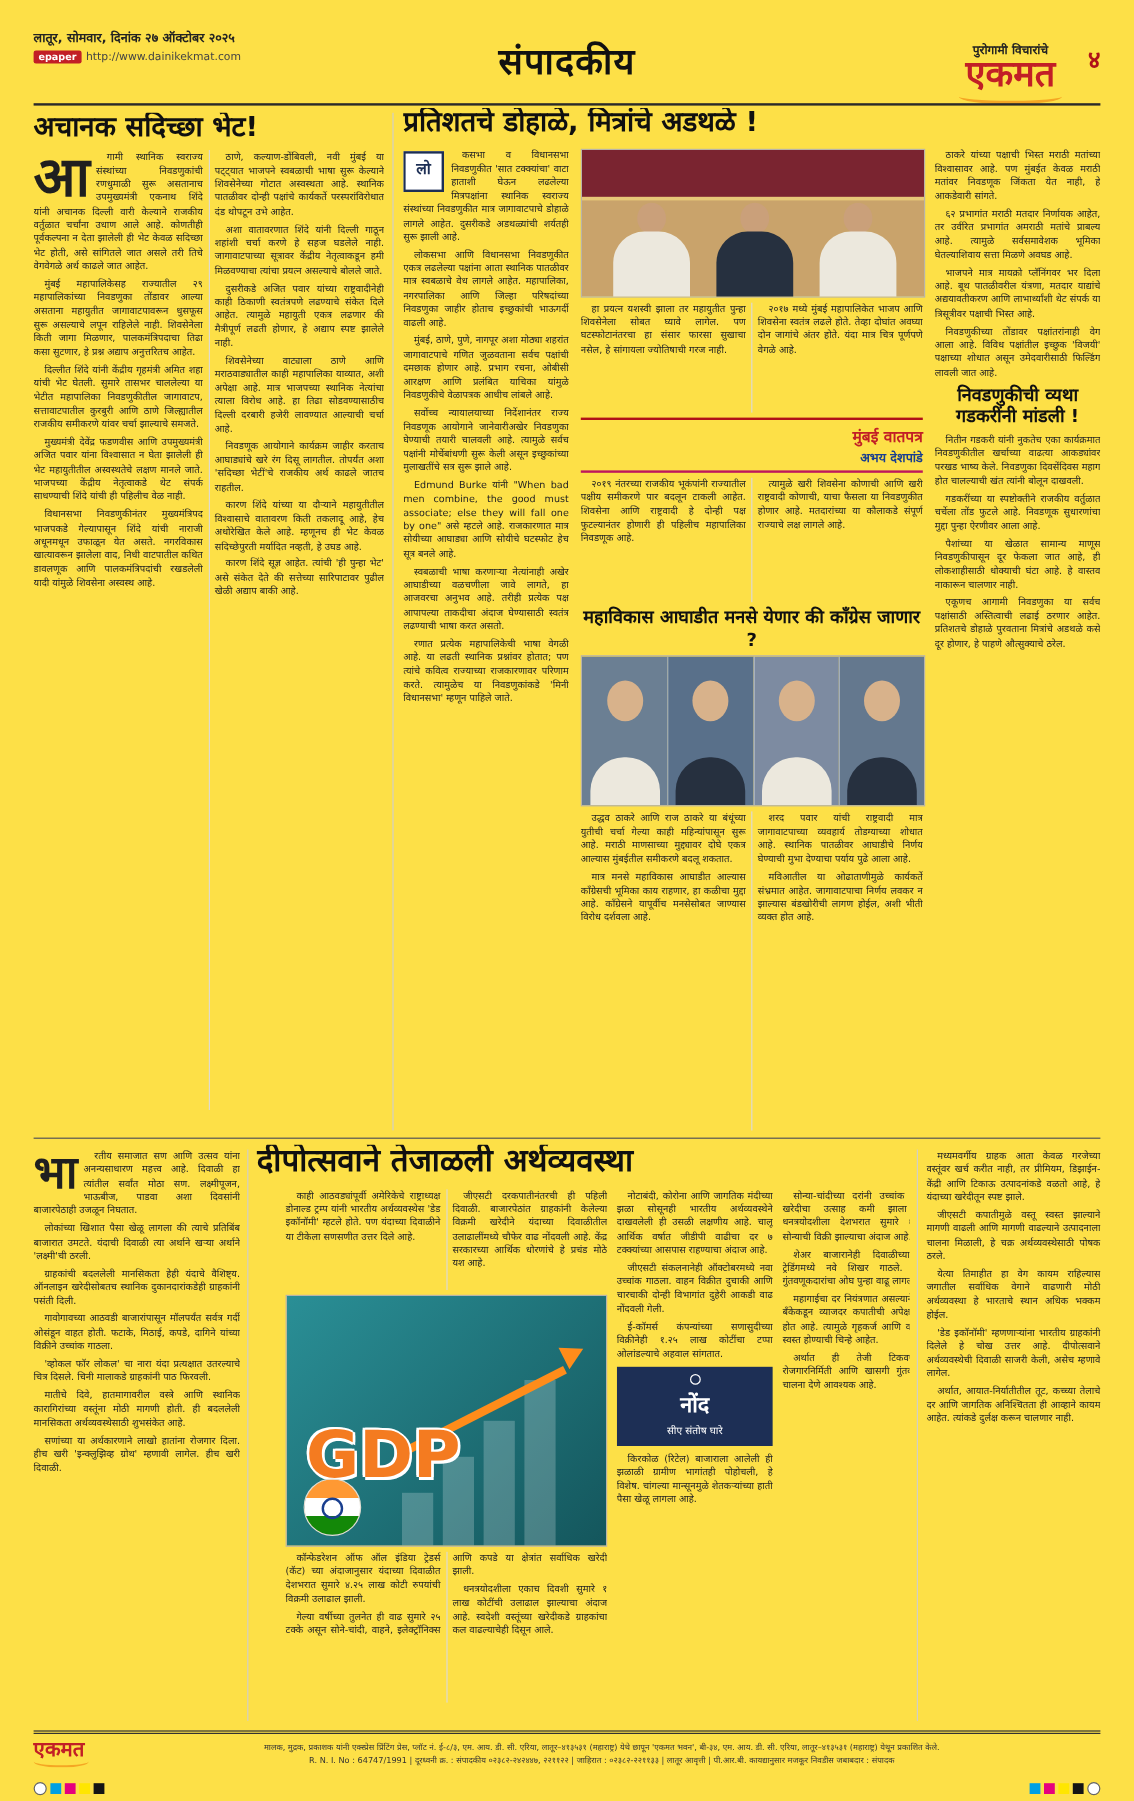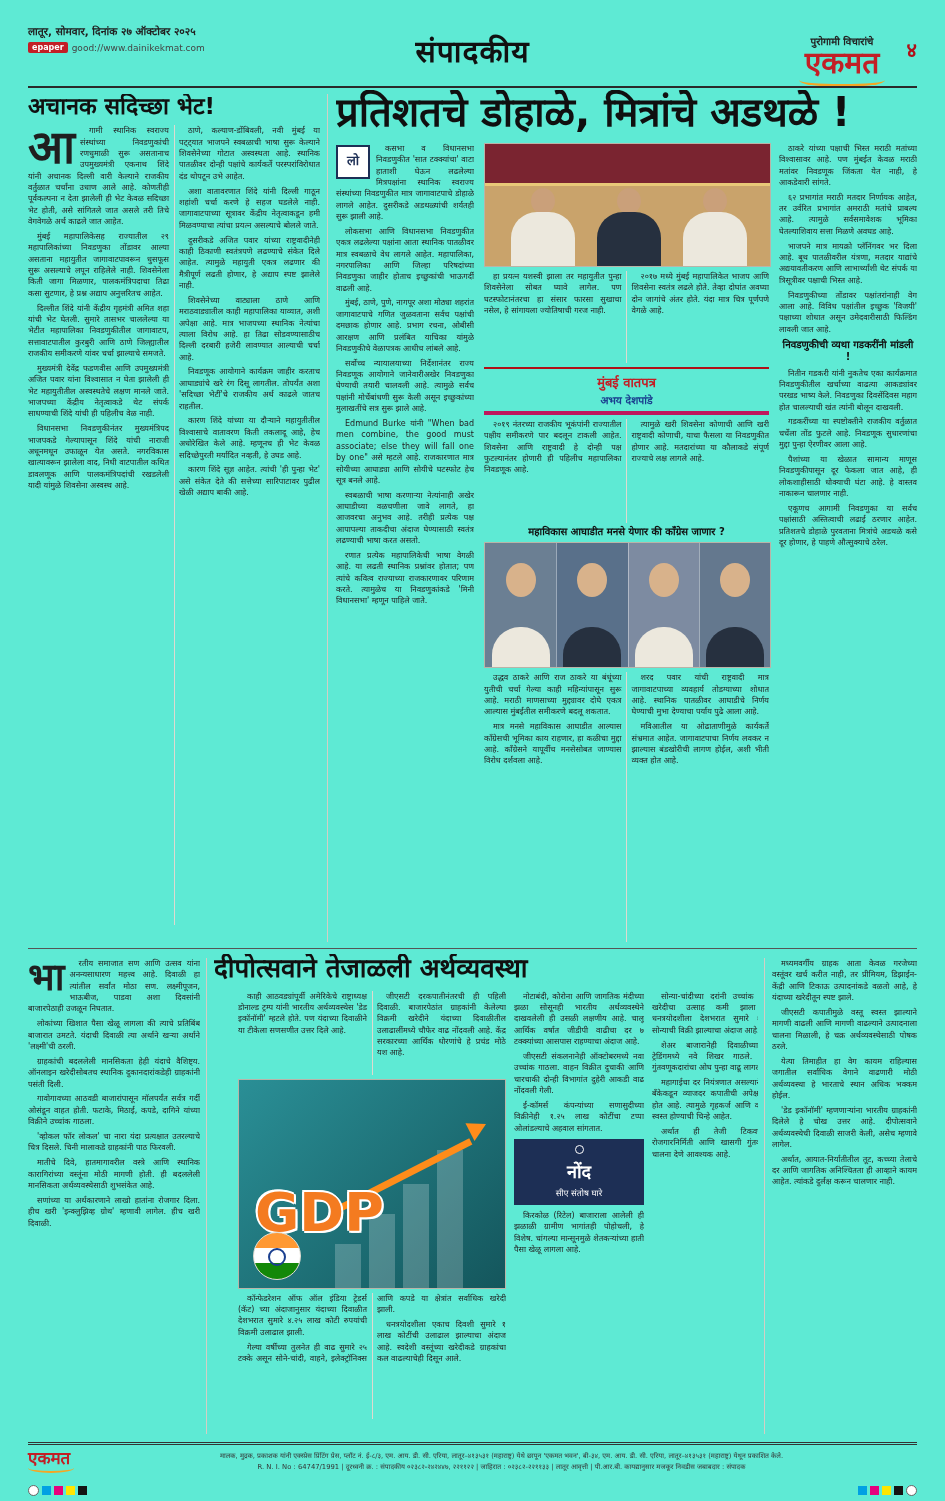--- a/index.html
+++ b/index.html
@@ -1,44 +1,44 @@
 <!DOCTYPE html>
 <html><head>
 <meta charset="utf-8">
 <style>
   html,body{margin:0;padding:0;background:#e9e7e1;}
-  #paper{position:relative;width:945px;height:1501px;background:#5eead4;overflow:hidden;
+  #paper{position:relative;width:945px;height:1501px;background:#fde047;overflow:hidden;
          font-family:"DejaVu Sans",sans-serif;color:#1b1b1b;margin:0 auto;}
   .abs{position:absolute;}
   
   .date-line{font-size:10.5px;font-weight:bold;color:#222;}
   .epaper-line{font-size:9px;color:#444;margin-top:4px;display:flex;align-items:center;gap:4px;}
   .epaper-tag{background:#c21f26;color:#fff;font-size:8px;padding:1px 4px;border-radius:2px;font-weight:bold;}
   .section-title{font-size:30px;font-weight:bold;color:#111;text-align:center;letter-spacing:1px;}
   .masthead{ text-align:center;}
   .masthead .tagline{font-size:10px;font-weight:bold;color:#222;}
   .masthead .title{font-size:30px;font-weight:bold;color:#c21f26;line-height:1;}
   .masthead .swoosh{height:5px;width:86px;margin:1px auto 0;border-bottom:3px solid #f5a623;border-radius:0 0 60% 60%/0 0 100% 100%;}
   .pageno{font-size:20px;font-weight:bold;color:#b01118;}
   .hrule{border-top:2px solid #2a2a2a;}
   .hrule-thin{border-top:1px solid #555;}
   .vrule{width:0;border-left:1px solid #d3cfc4;}
   
   .bodytext{font-size:8px;line-height:1.42;text-align:justify;color:#232323;overflow:hidden;}
   .bodytext p{margin:0 0 3.5px;text-indent:9px;}
   .cols2{columns:2;column-gap:10px;column-rule:1px solid #dedacf;}
   .headline-1{font-size:23px;font-weight:bold;color:#101010;line-height:1.1;margin:0 0 6px;}
-  .headline-2{font-size:40px;font-weight:bold;color:#101010;line-height:1.12;margin:0 0 8px;}
+  .headline-2{font-size:23px;font-weight:bold;color:#101010;line-height:1.12;margin:0 0 8px;}
   .headline-3{font-size:26px;font-weight:bold;color:#101010;line-height:1.1;margin:0 0 8px;}
   .dropcap{float:left;font-size:46px;line-height:.95;font-weight:bold;color:#1f1f1f;padding:1px 5px 0 0;}
   .lo-box{float:left;width:30px;height:30px;border:2px solid #1d2f55;color:#1d2f55;font-weight:bold;
           font-size:13px;text-align:center;line-height:28px;margin:2px 6px 0 0;background:#fff;}
-  .subhead{font-size:10px;font-weight:bold;text-align:center;color:#101010;margin:3px 0 4px;line-height:1.25;}
-  
-  .byline-box{border-top:2px solid #b01118;border-bottom:4px solid #be185d;text-align:center;padding:4px 0;margin:4px 0;}
+  .subhead{font-size:15px;font-weight:bold;text-align:center;color:#101010;margin:3px 0 4px;line-height:1.25;}
+  
+  .byline-box{border-top:2px solid #b01118;border-bottom:2px solid #be185d;text-align:right;padding:4px 0;margin:4px 0;}
   .byline-kicker{font-size:13px;font-weight:bold;color:#c21f26;}
   .byline-author{font-size:10.5px;font-weight:bold;color:#1a3f8f;margin-top:2px;}
   
   .note-box{background:#1d2f55;color:#fff;text-align:center;padding:6px 4px;margin:5px 0;}
   .note-nib{display:inline-block;width:7px;height:7px;border:1px solid #fff;border-radius:50%;margin-bottom:2px;}
   .note-title{font-size:18px;font-weight:bold;}
   .note-author{font-size:8.5px;margin-top:2px;}
   
   .photo{position:relative;overflow:hidden;border:1px solid #b9b4a8;}
   .photo1{background:linear-gradient(180deg,#7a2430 0 34%,#c9a36b 34% 100%);}
@@ -72,21 +72,21 @@
 </style>
 </head>
 <body>
 
 <div id="paper">
 
   <div class="abs" style="left:28px;top:24px;width:300px;">
     <div class="date-line">लातूर, सोमवार, दिनांक २७ ऑक्टोबर २०२५</div>
     <div class="epaper-line">
       <span class="epaper-tag">epaper</span>
-      <span>good://www.dainikekmat.com</span>
+      <span>http://www.dainikekmat.com</span>
     </div>
   </div>
   <div class="abs section-title" style="left:0;right:0;top:30px;">संपादकीय</div>
   <div class="abs masthead" style="right:60px;top:34px;">
     <div class="tagline">पुरोगामी विचारांचे</div>
     <div class="title">एकमत</div>
     <div class="swoosh"></div>
   </div>
   <div class="abs pageno" style="right:28px;top:36px;">४</div>
   <div class="abs hrule" style="left:28px;right:28px;top:86px;"></div>

